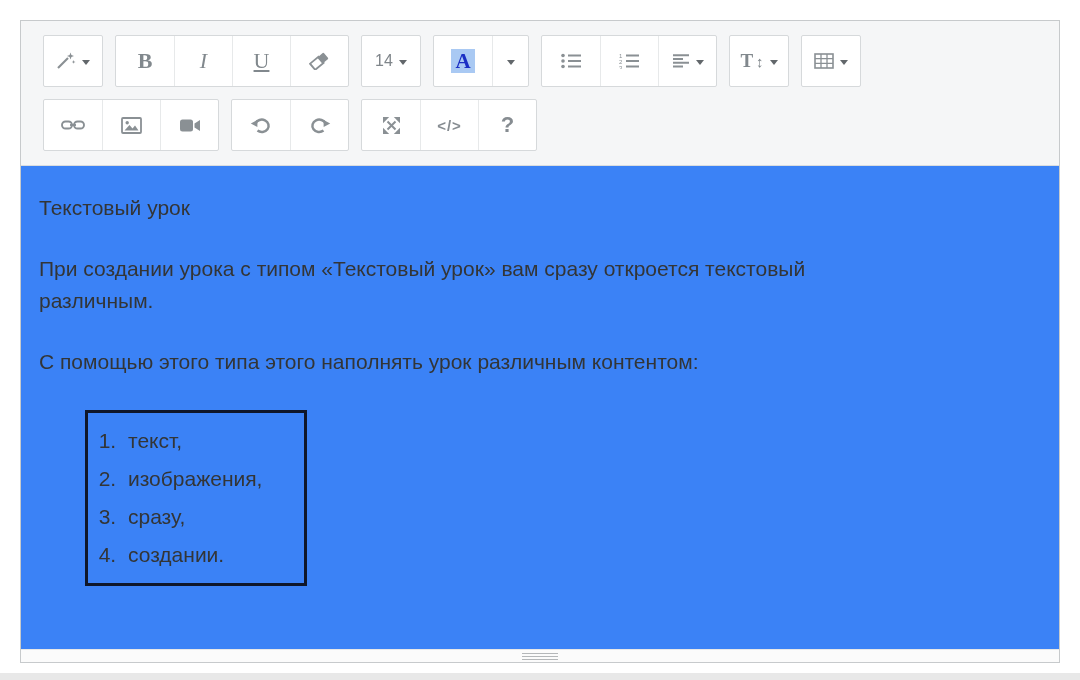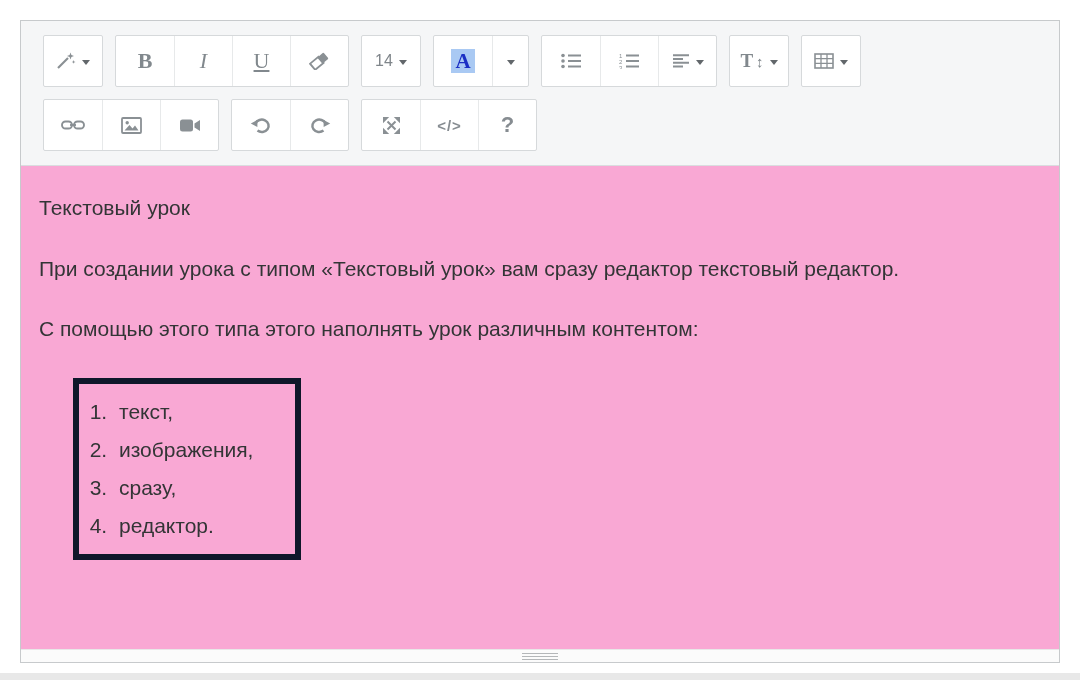--- a/index.html
+++ b/index.html
@@ -42,27 +42,27 @@
     color: #1b2fc4; background: #a9c9f3; padding: 0 4px; line-height: 1.15;
   }
   .txt-sm { font-size: 16px; color: #7f858a; }
   .lh-letter { font-family: "Liberation Serif", serif; font-size: 19px; color: #81888d; font-weight: 700; }
   .lh-arrow { font-size: 15px; color: #81888d; margin-left: -3px; }
   .code-label { font-size: 15px; font-weight: 700; color: #868c91; letter-spacing: 1px; }
   .help-label { font-size: 22px; font-weight: 700; color: #868c91; }
 
   
   .content {
-    flex: 1; background: #f9a8d4; padding: 26px 20px 0 18px;
+    flex: 1; background: #3b82f6; padding: 26px 20px 0 18px;
     font-size: 21px; color: #333536; overflow: hidden;
   }
   .content p { margin: 0 0 28px; line-height: 1.55; max-width: 880px; }
   .annotation-box {
-    display: inline-block; border: 6px solid #0f172a;
-    margin-left: 34px; margin-top: 4px; padding: 9px 42px 9px 0;
+    display: inline-block; border: 3px solid #0f172a;
+    margin-left: 46px; margin-top: 4px; padding: 9px 42px 9px 0;
   }
   .annotation-box ol { margin: 0; padding-left: 34px; }
   .annotation-box li { padding-left: 6px; line-height: 38px; }
 
   
   .statusbar {
     height: 13px; background: #fbfbfb; border-top: 1px solid #e8e8e8;
     display: flex; align-items: center; justify-content: center; cursor: ns-resize;
   }
   .grip { width: 36px; }
@@ -245,29 +245,29 @@
           </span>
         </button>
         <button type="button" class="btn code-label">&lt;/&gt;</button>
         <button type="button" class="btn help-label">?</button>
       </div>
     </div>
   </div>
 
   <div class="content">
     <p>Текстовый урок</p>
-    <p>При создании урока с типом «Текстовый урок» вам сразу редактор текстовый редактор.</p>
+    <p>При создании урока с типом «Текстовый урок» вам сразу откроется текстовый различным.</p>
     <p>С помощью этого типа этого наполнять урок различным контентом:</p>
 
     <div class="annotation-box">
       <ol>
         <li>текст,</li>
         <li>изображения,</li>
         <li>сразу,</li>
-        <li>редактор.</li>
+        <li>создании.</li>
       </ol>
     </div>
   </div>
 
   <div class="statusbar">
     <div class="grip">
         <i></i>
         <i></i>
         <i></i>
       </div>

